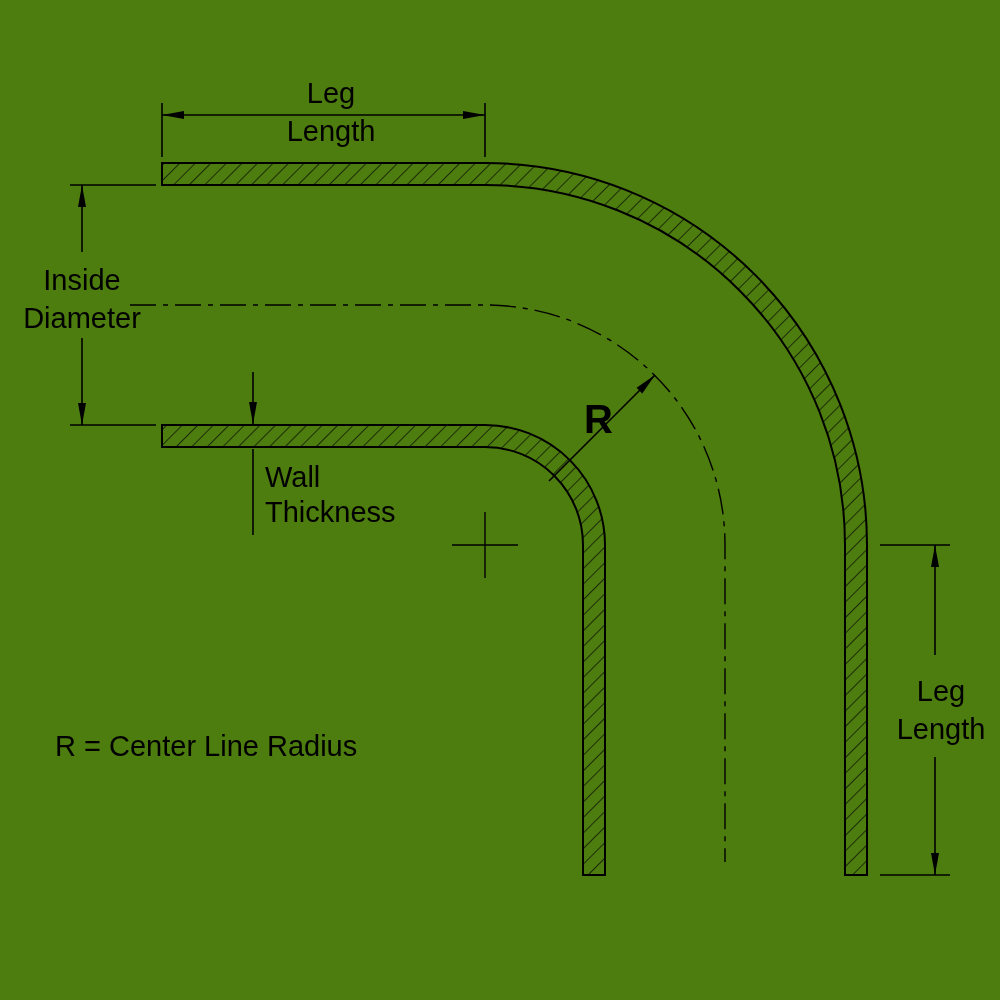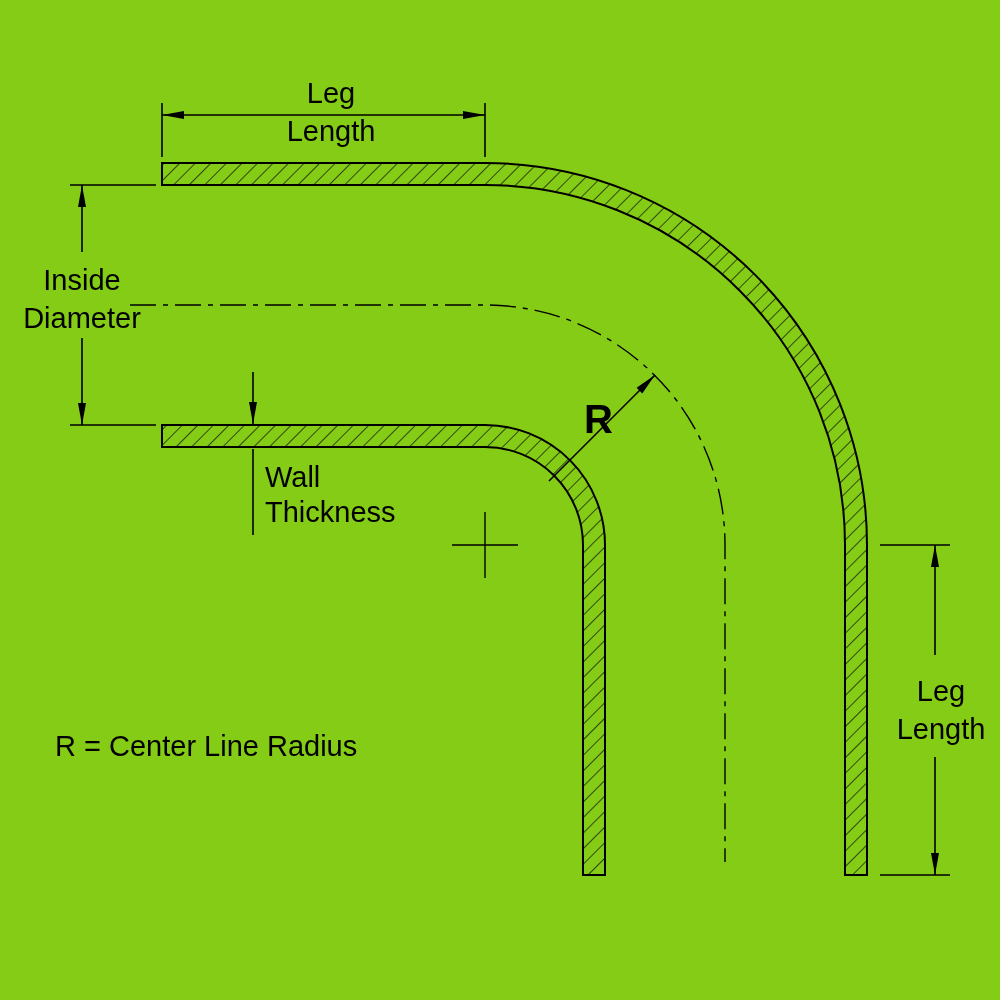--- a/index.html
+++ b/index.html
@@ -4,21 +4,21 @@
 <style>
   html, body {
     margin: 0;
     padding: 0;
     background: #ffffff;
   }
   .stage {
     position: relative;
     width: 1000px;
     height: 1000px;
-    background: #84cc16;
+    background: #4d7c0f;
     overflow: hidden;
   }
   svg text {
     font-family: "Liberation Sans", sans-serif;
     fill: #000000;
   }
   .lbl {
     font-size: 29px;
   }
   .lbl-red {

